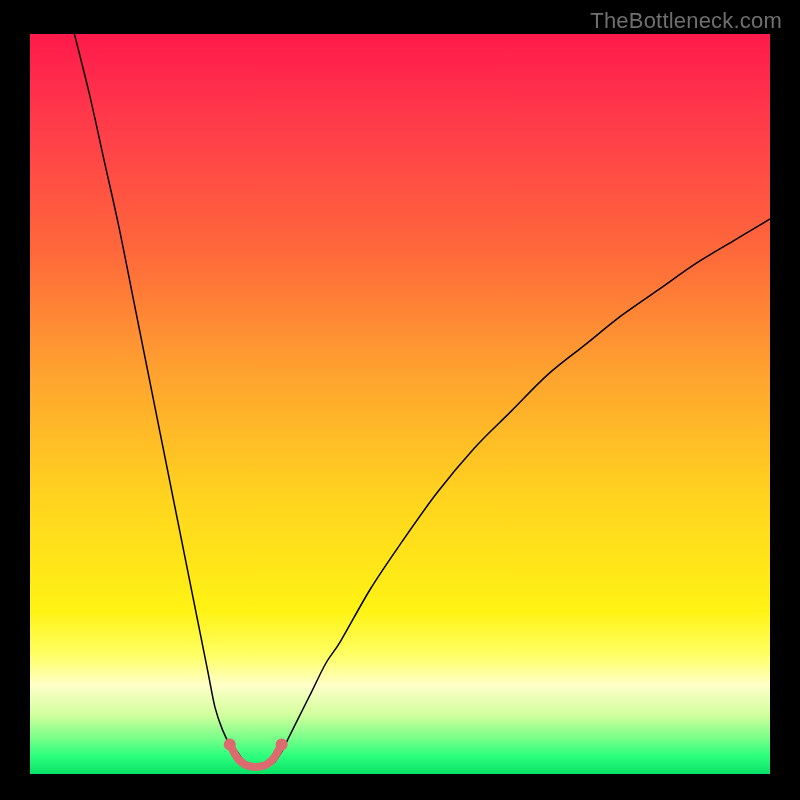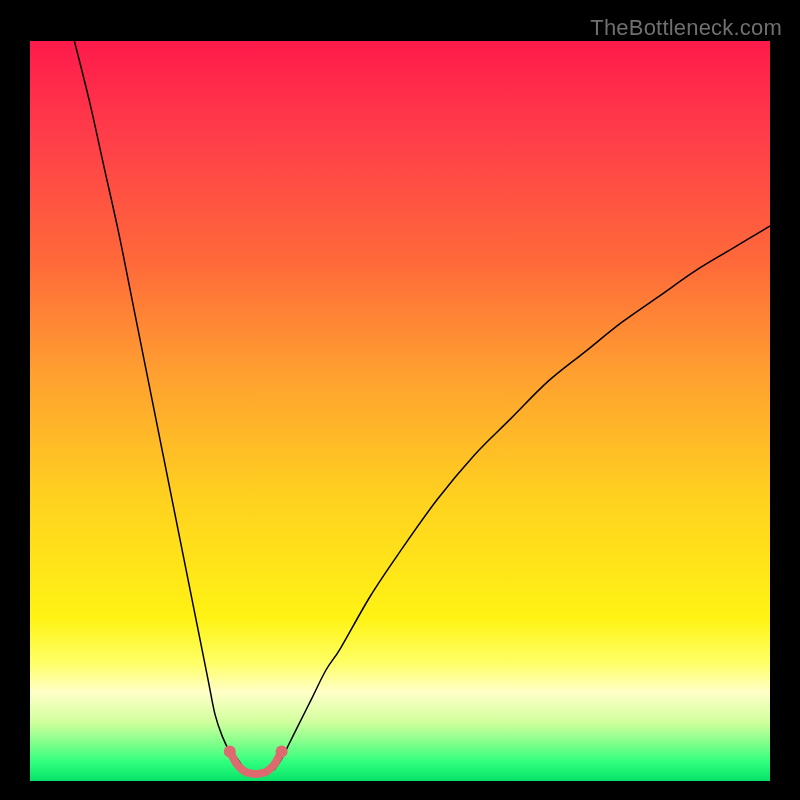--- a/index.html
+++ b/index.html
@@ -6,21 +6,21 @@
     margin: 0;
     padding: 0;
     width: 800px;
     height: 800px;
     background: #000;
     overflow: hidden;
     font-family: Arial, Helvetica, sans-serif;
   }
   .frame {
     position: absolute;
-    top: 11px;
+    top: 4px;
     left: 0;
     width: 800px;
     height: 604px;
     background: #000;
   }
   .watermark {
     position: absolute;
     top: 4px;
     right: 18px;
     color: #6f6f6f;

